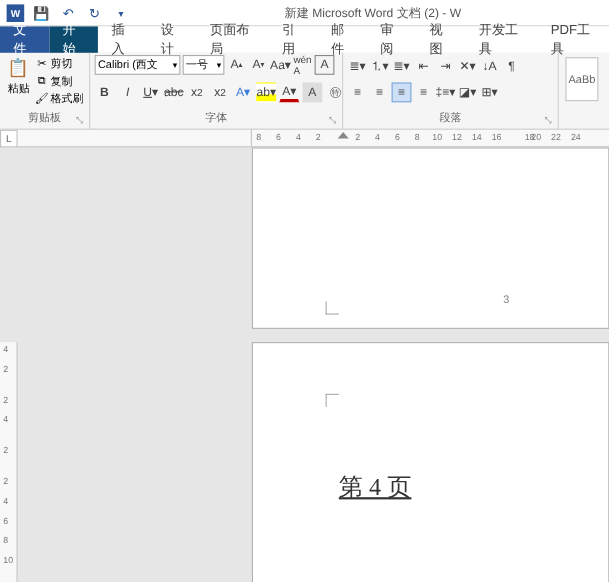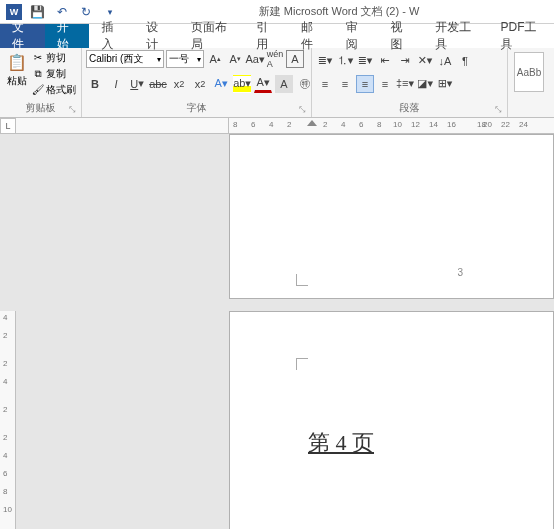--- a/index.html
+++ b/index.html
@@ -6,21 +6,21 @@
 body { width: 554px; height: 529px; overflow: hidden; background: #e6e6e6; font-size: 11px; }
 
 .titlebar { height: 24px; background: #fff; display: flex; align-items: center; border-bottom: 1px solid #d0d0d0; }
 .titlebar-icons { display: flex; gap: 8px; padding: 0 6px; align-items: center; }
 .titlebar-icons span { width: 16px; height: 16px; display: inline-flex; align-items: center; justify-content: center; color: #2b579a; font-size: 12px; cursor: pointer; }
 .title-text { flex: 1; text-align: center; color: #555; font-size: 11px; }
 
 .tabs { height: 24px; background: #fff; display: flex; align-items: stretch; }
 .tab { padding: 0 12px; display: flex; align-items: center; cursor: pointer; color: #444; font-size: 12px; }
 .tab.file { background: #2b579a; color: #fff; }
-.tab.active { background: #0369a1; color: #fff; }
+.tab.active { background: #0c4a6e; color: #fff; }
 
 .ribbon { height: 70px; background: #f5f5f5; border-bottom: 1px solid #c0c0c0; display: flex; }
 .group { border-right: 1px solid #d0d0d0; padding: 2px 4px; display: flex; flex-direction: column; position: relative; }
 .group-label { text-align: center; font-size: 10px; color: #666; height: 14px; line-height: 14px; font-family: Liberation Serif, serif; }
 .group-content { flex: 1; display: flex; align-items: flex-start; }
 
 .clip-main { display: flex; gap: 2px; }
 .paste-big { display: flex; flex-direction: column; align-items: center; width: 26px; cursor: pointer; }
 .paste-big .icon { width: 20px; height: 24px; display: flex; align-items: center; justify-content: center; font-size: 16px; }
 .paste-big .lbl { font-size: 10px; }

